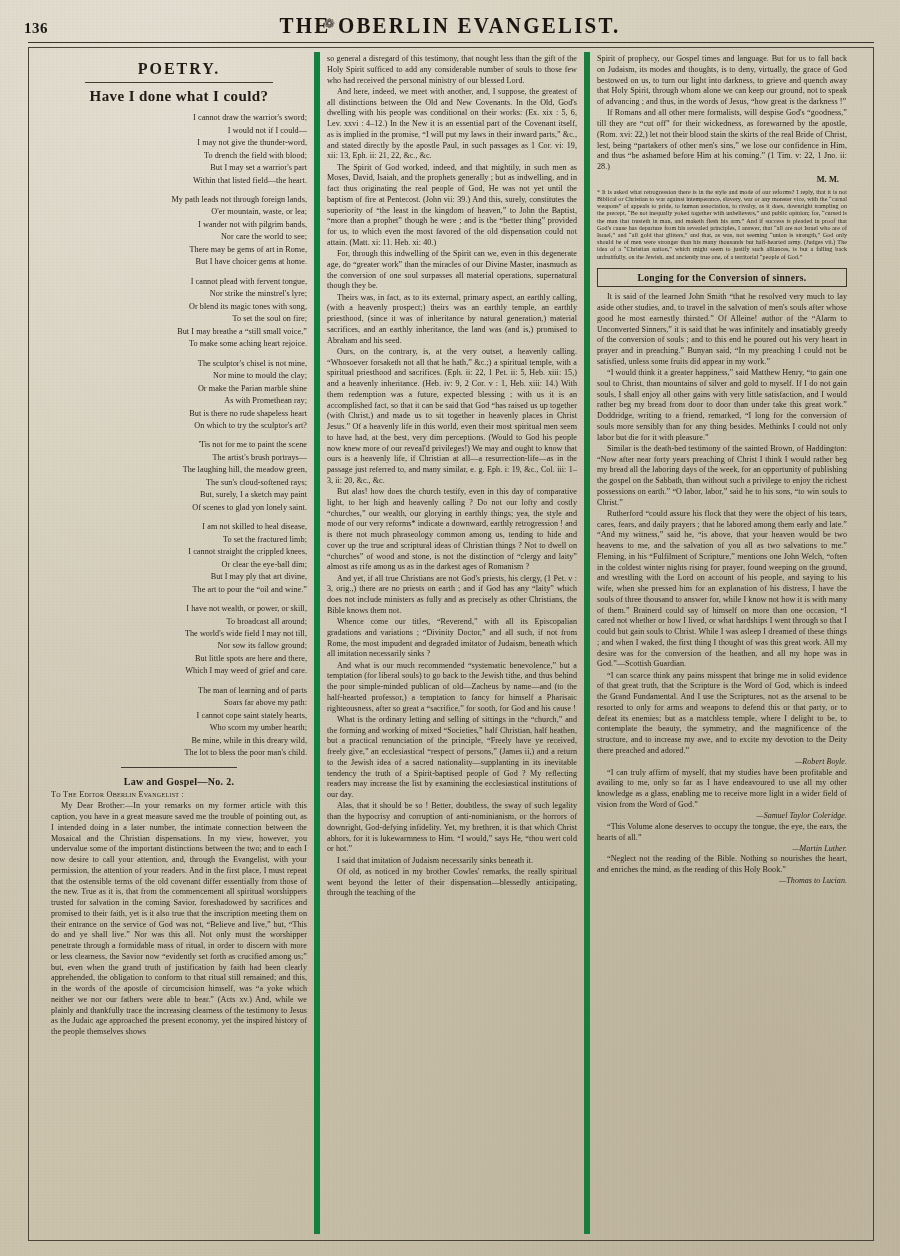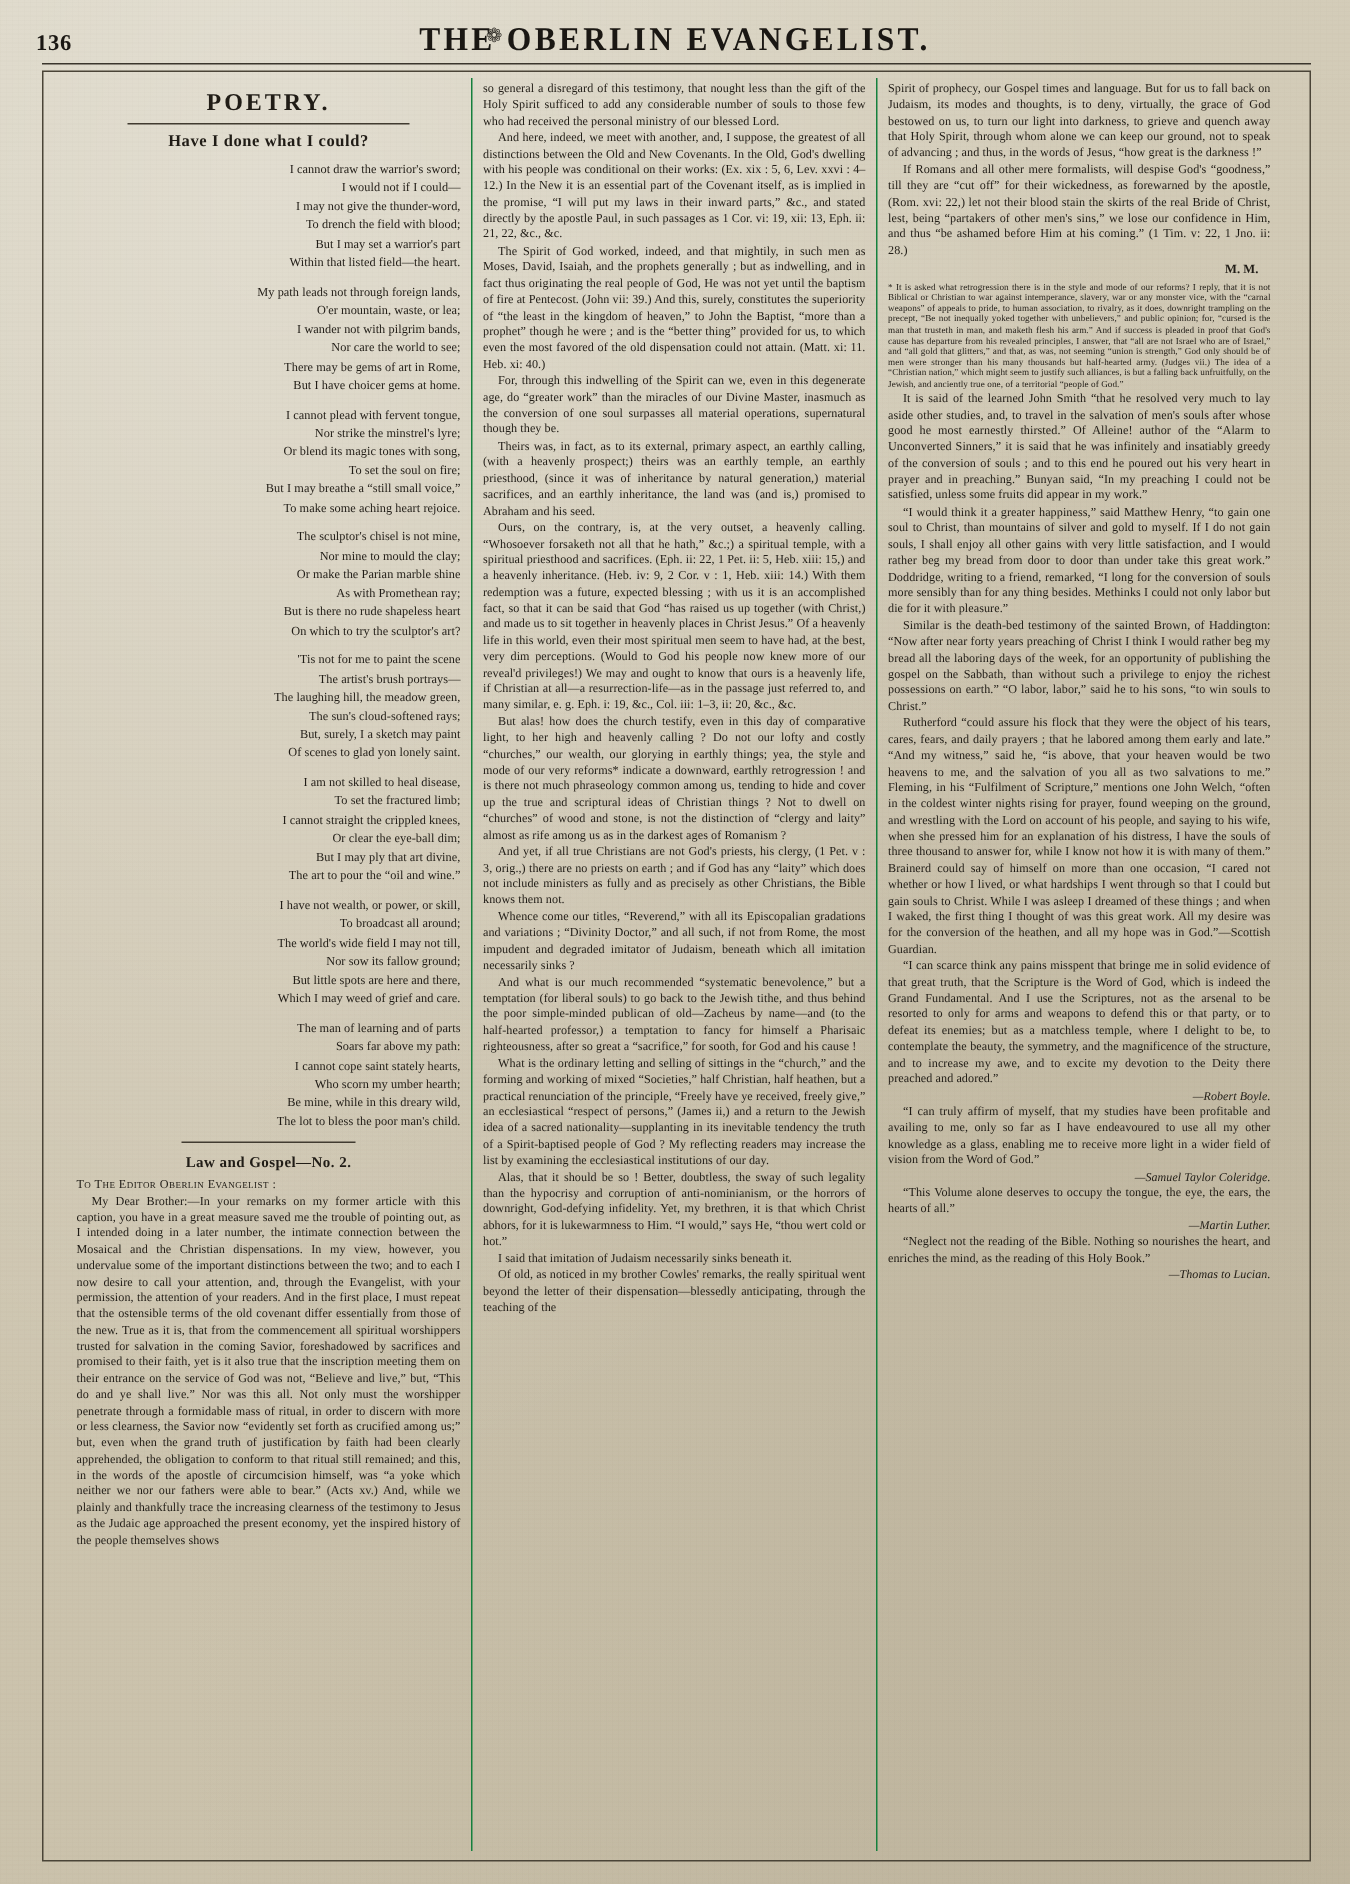--- a/index.html
+++ b/index.html
@@ -86,21 +86,21 @@
     display: flex;
     gap: 0px;
   }
   .col {
     width: 270px;
     padding: 2px 7px 0 7px;
     box-sizing: border-box;
     position: relative;
   }
   .col + .col {
-    border-left: 1px solid #15803d;
+    border-left: 6px solid #15803d;
   }
   .col-inner {
     font-size: 8.1px;
     line-height: 1.33;
     text-align: justify;
     color: #201c16;
     letter-spacing: 0.05px;
   }
   p {
     margin: 0 0 0.5px 0;
@@ -121,21 +121,21 @@
     margin: 3px 34px 4px 34px;
   }
   .hr-short {
     border: 0;
     border-top: 1px solid #413b30;
     margin: 4px 70px 5px 70px;
   }
   .poem-title {
     text-align: center;
     font-weight: bold;
-    font-size: 11px;
+    font-size: 15px;
     letter-spacing: 0.4px;
     margin: 3px 0 5px 0;
   }
   .poem {
     font-size: 8.2px;
     line-height: 1.52;
     text-align: right;
     margin: 0 0 7px 0;
   }
   .poem .stanza { margin-bottom: 7px; }
@@ -299,20 +299,21 @@
     </div>
 
     <div class="col">
       <div class="col-inner">
         <p class="noind">Spirit of prophecy, our Gospel times and language. But for us to fall back on Judaism, its modes and thoughts, is to deny, virtually, the grace of God bestowed on us, to turn our light into darkness, to grieve and quench away that Holy Spirit, through whom alone we can keep our ground, not to speak of advancing ; and thus, in the words of Jesus, “how great is the darkness !”</p>
         <p>If Romans and all other mere formalists, will despise God's “goodness,” till they are “cut off” for their wickedness, as forewarned by the apostle, (Rom. xvi: 22,) let not their blood stain the skirts of the real Bride of Christ, lest, being “partakers of other men's sins,” we lose our confidence in Him, and thus “be ashamed before Him at his coming.” (1 Tim. v: 22, 1 Jno. ii: 28.)</p>
         <div class="signature">M. M.</div>
 
         <div class="footnote">* It is asked what retrogression there is in the style and mode of our reforms? I reply, that it is not Biblical or Christian to war against intemperance, slavery, war or any monster vice, with the “carnal weapons” of appeals to pride, to human association, to rivalry, as it does, downright trampling on the precept, “Be not inequally yoked together with unbelievers,” and public opinion; for, “cursed is the man that trusteth in man, and maketh flesh his arm.” And if success is pleaded in proof that God's cause has departure from his revealed principles, I answer, that “all are not Israel who are of Israel,” and “all gold that glitters,” and that, as was, not seeming “union is strength,” God only should be of men were stronger than his many thousands but half-hearted army. (Judges vii.) The idea of a “Christian nation,” which might seem to justify such alliances, is but a falling back unfruitfully, on the Jewish, and anciently true one, of a territorial “people of God.”</div>
 
+        <div class="box-head">Longing for the Conversion of sinners.</div>
         <p>It is said of the learned John Smith “that he resolved very much to lay aside other studies, and, to travel in the salvation of men's souls after whose good he most earnestly thirsted.” Of Alleine! author of the “Alarm to Unconverted Sinners,” it is said that he was infinitely and insatiably greedy of the conversion of souls ; and to this end he poured out his very heart in prayer and in preaching.” Bunyan said, “In my preaching I could not be satisfied, unless some fruits did appear in my work.”</p>
         <p>“I would think it a greater happiness,” said Matthew Henry, “to gain one soul to Christ, than mountains of silver and gold to myself. If I do not gain souls, I shall enjoy all other gains with very little satisfaction, and I would rather beg my bread from door to door than under take this great work.” Doddridge, writing to a friend, remarked, “I long for the conversion of souls more sensibly than for any thing besides. Methinks I could not only labor but die for it with pleasure.”</p>
         <p>Similar is the death-bed testimony of the sainted Brown, of Haddington: “Now after near forty years preaching of Christ I think I would rather beg my bread all the laboring days of the week, for an opportunity of publishing the gospel on the Sabbath, than without such a privilege to enjoy the richest possessions on earth.” “O labor, labor,” said he to his sons, “to win souls to Christ.”</p>
         <p>Rutherford “could assure his flock that they were the object of his tears, cares, fears, and daily prayers ; that he labored among them early and late.” “And my witness,” said he, “is above, that your heaven would be two heavens to me, and the salvation of you all as two salvations to me.” Fleming, in his “Fulfilment of Scripture,” mentions one John Welch, “often in the coldest winter nights rising for prayer, found weeping on the ground, and wrestling with the Lord on account of his people, and saying to his wife, when she pressed him for an explanation of his distress, I have the souls of three thousand to answer for, while I know not how it is with many of them.” Brainerd could say of himself on more than one occasion, “I cared not whether or how I lived, or what hardships I went through so that I could but gain souls to Christ. While I was asleep I dreamed of these things ; and when I waked, the first thing I thought of was this great work. All my desire was for the conversion of the heathen, and all my hope was in God.”—Scottish Guardian.</p>
 
         <p>“I can scarce think any pains misspent that bringe me in solid evidence of that great truth, that the Scripture is the Word of God, which is indeed the Grand Fundamental. And I use the Scriptures, not as the arsenal to be resorted to only for arms and weapons to defend this or that party, or to defeat its enemies; but as a matchless temple, where I delight to be, to contemplate the beauty, the symmetry, and the magnificence of the structure, and to increase my awe, and to excite my devotion to the Deity there preached and adored.”</p>
         <div class="attrib">—Robert Boyle.</div>
         <p>“I can truly affirm of myself, that my studies have been profitable and availing to me, only so far as I have endeavoured to use all my other knowledge as a glass, enabling me to receive more light in a wider field of vision from the Word of God.”</p>
         <div class="attrib">—Samuel Taylor Coleridge.</div>
         <p>“This Volume alone deserves to occupy the tongue, the eye, the ears, the hearts of all.”</p>

